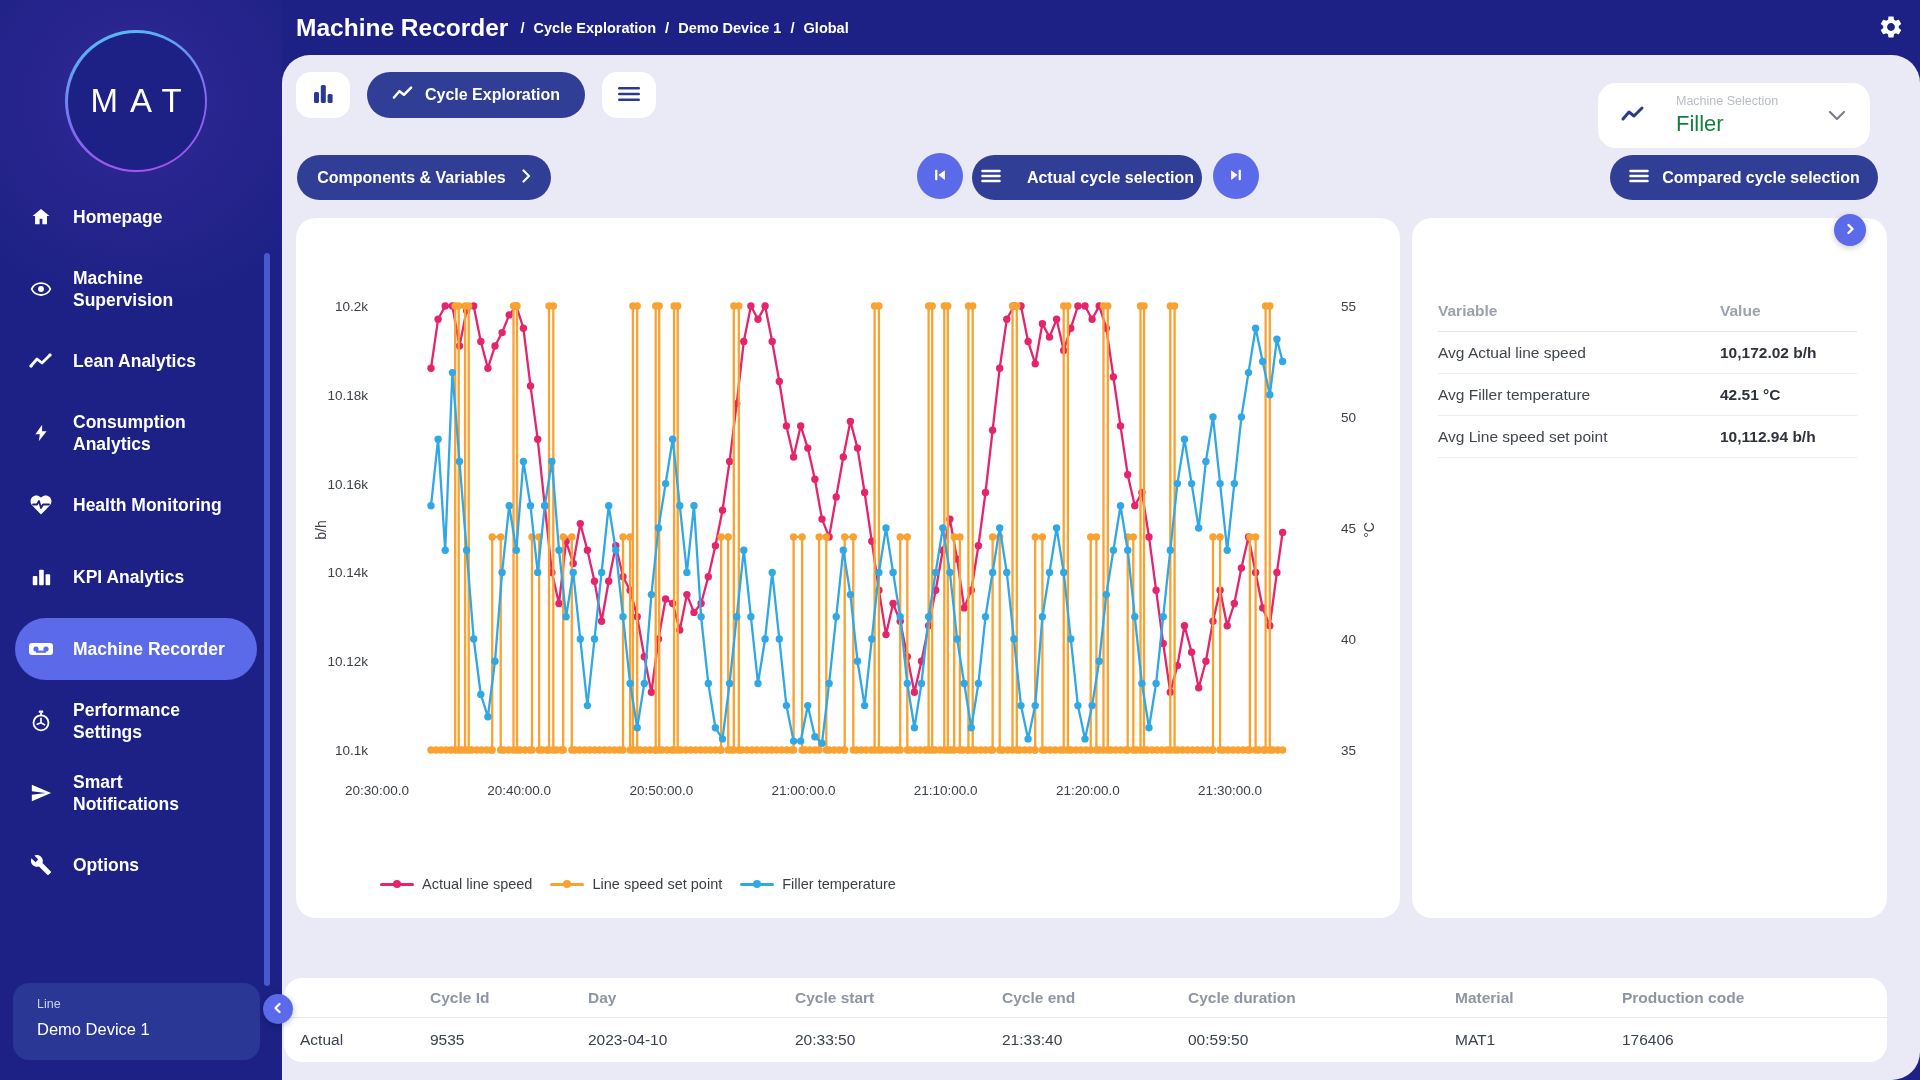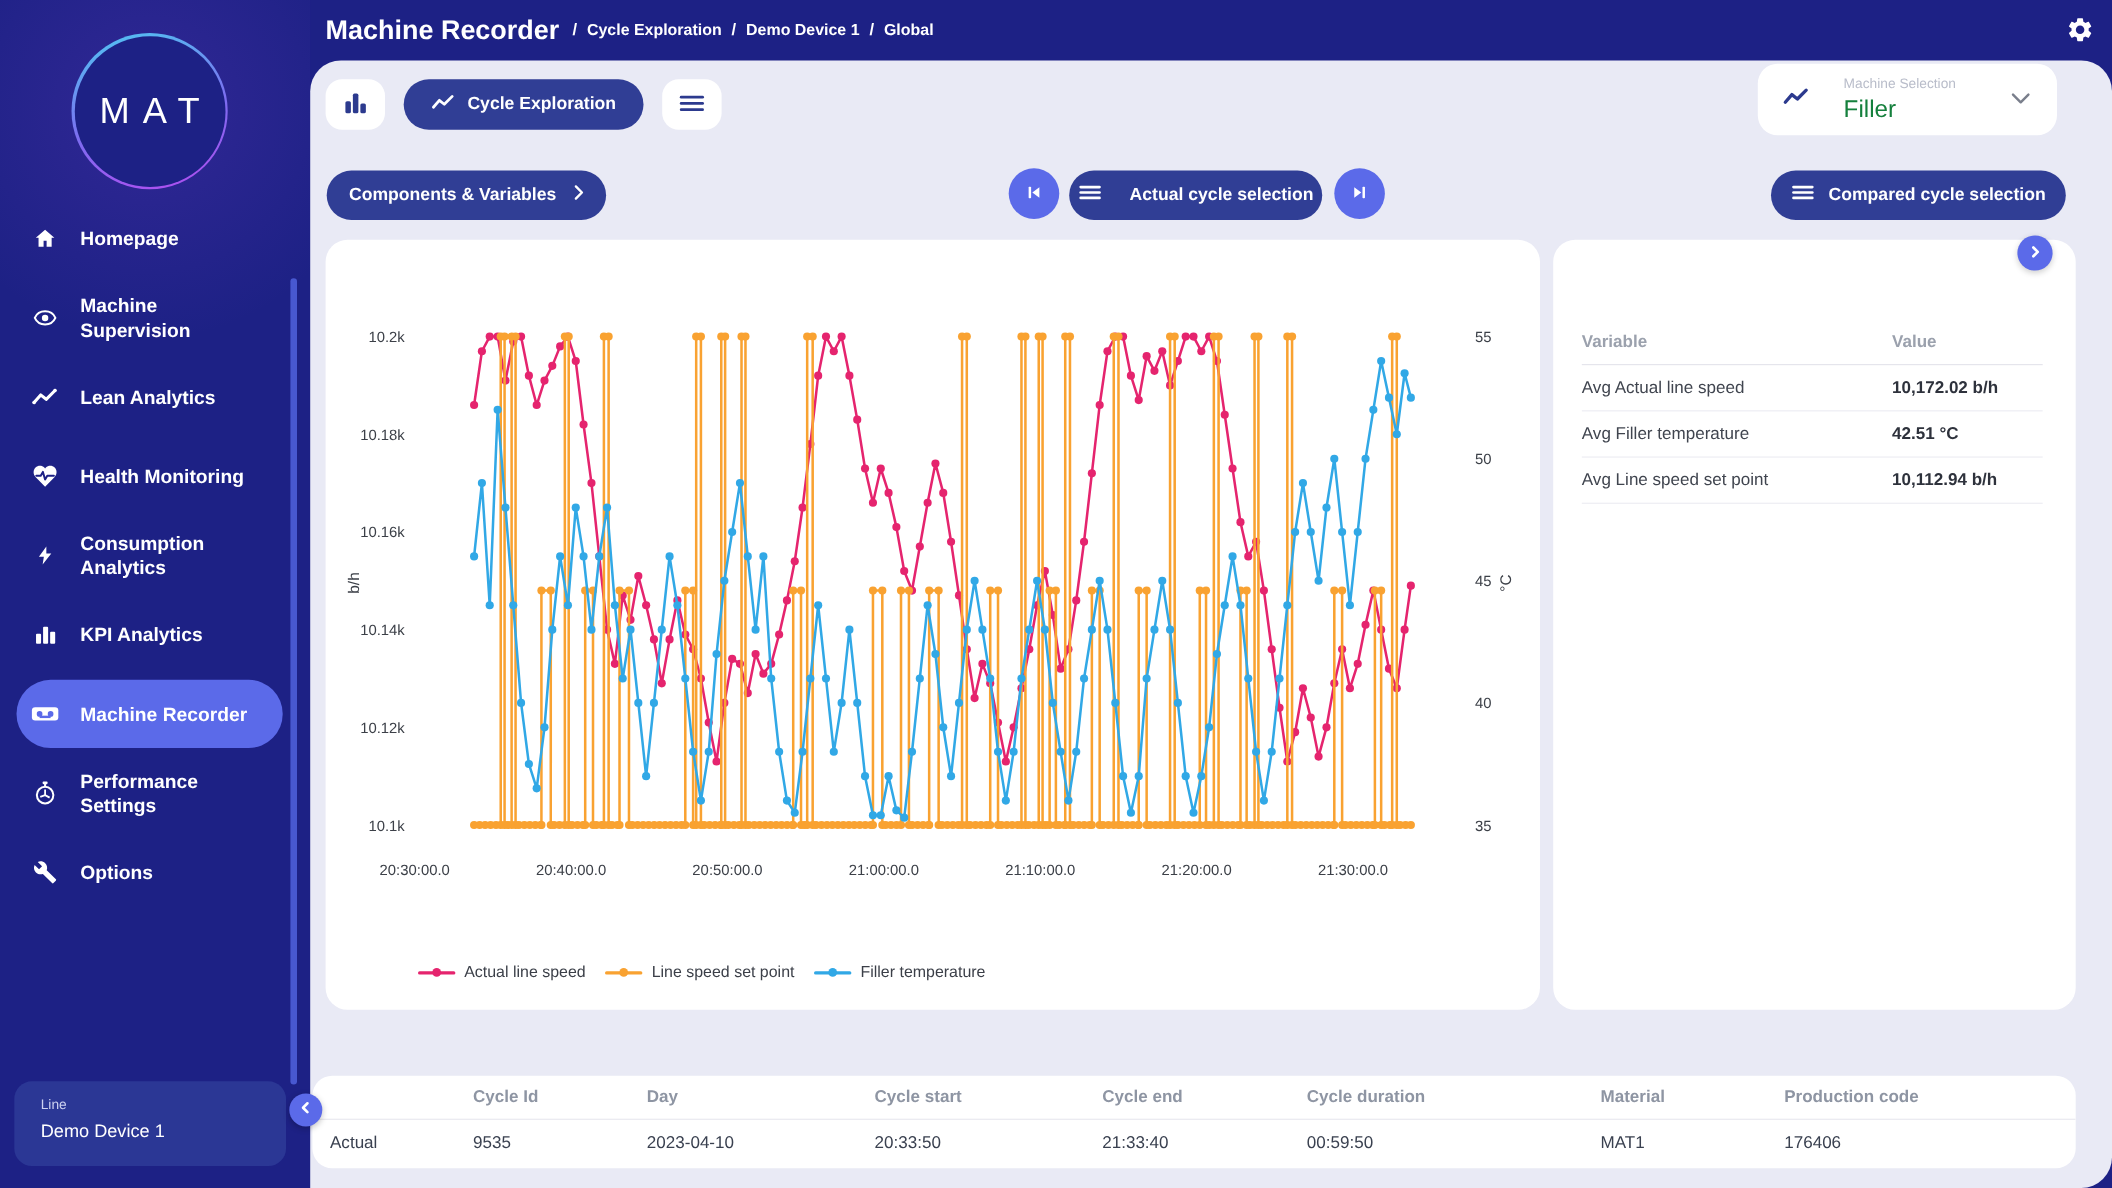--- a/index.html
+++ b/index.html
@@ -42,21 +42,21 @@
     background:#e9eaf5; border-radius:28px 28px 28px 0; }
 
   .btn-dark { background:#303e95; color:#fff; border:none; display:flex; align-items:center; justify-content:center;
     font-family:inherit; font-weight:600; cursor:pointer; }
   .btn-white { background:#fff; border:none; display:flex; align-items:center; justify-content:center; cursor:pointer; }
 
   .tb-icon-btn { position:absolute; left:14px; top:17px; width:54px; height:46px; border-radius:15px; }
   .tb-main-btn { position:absolute; left:85px; top:17px; width:218px; height:46px; border-radius:23px; font-size:16px; gap:11px; }
   .tb-menu-btn { position:absolute; left:320px; top:17px; width:54px; height:46px; border-radius:15px; }
 
-  .machine-card { position:absolute; left:1316px; top:3px; width:272px; height:65px; background:#fff; border-radius:18px;
+  .machine-card { position:absolute; left:1316px; top:28px; width:272px; height:65px; background:#fff; border-radius:18px;
     display:flex; align-items:center; cursor:pointer; }
   .machine-icon { margin-left:22px; }
   .machine-texts { margin-left:30px; flex:1; }
   .machine-label { color:#b9bdca; font-size:12.5px; }
   .machine-value { color:#15803d; font-size:22px; margin-top:3px; }
   .machine-chevron { margin-right:24px; }
 
   .comp-btn { position:absolute; left:15px; top:100px; width:254px; height:45px; border-radius:23px; font-size:16px; gap:16px;text-align:center; }
   .cycle-prev { position:absolute; left:635px; top:98px; width:46px; height:46px; border-radius:50%; background:#5b6ae9; border:none;
     display:flex; align-items:center; justify-content:center; cursor:pointer; }
@@ -127,34 +127,34 @@
         <svg width="24" height="20" viewBox="0 0 24 20">
             <polyline points="2,15 8,8 13,12 21,4" fill="none" stroke="#fff" stroke-width="2.8" stroke-linecap="round" stroke-linejoin="round"></polyline>
             <circle cx="2" cy="15" r="1.6" fill="#fff"></circle>
             <circle cx="21" cy="4" r="1.6" fill="#fff"></circle>
           </svg>
       </span>
       <span class="nav-label"><span>Lean Analytics</span></span>
     </div>
     <div class="nav-item">
       <span class="nav-icon">
+        <svg width="18" height="22" viewBox="0 0 24 24">
+            <path fill="#fff" d="M13.5 1 4.5 13.5h6L9 23l10.5-13.5h-6L13.5 1z"></path>
+          </svg>
+      </span>
+      <span class="nav-label"><span>Consumption</span><br><span>Analytics</span></span>
+    </div>
+    <div class="nav-item">
+      <span class="nav-icon">
         <svg width="24" height="22" viewBox="0 0 24 22">
             <path fill="#fff" d="M12 20.5 3.3 11.6C1 9.2 1 5.4 3.3 3.1c2.2-2.2 5.8-2.2 8 0l.7.7.7-.7c2.2-2.2 5.8-2.2 8 0 2.3 2.3 2.3 6.1 0 8.5L12 20.5z"></path>
             <polyline points="4,10.5 8,10.5 10,7 12,14 14,10.5 20,10.5" fill="none" stroke="#1d2185" stroke-width="1.8" stroke-linejoin="round" stroke-linecap="round"></polyline>
           </svg>
       </span>
       <span class="nav-label"><span>Health Monitoring</span></span>
-    </div>
-    <div class="nav-item">
-      <span class="nav-icon">
-        <svg width="18" height="22" viewBox="0 0 24 24">
-            <path fill="#fff" d="M13.5 1 4.5 13.5h6L9 23l10.5-13.5h-6L13.5 1z"></path>
-          </svg>
-      </span>
-      <span class="nav-label"><span>Consumption</span><br><span>Analytics</span></span>
     </div>
     <div class="nav-item">
       <span class="nav-icon">
         <svg width="22" height="22" viewBox="0 0 24 24">
             <rect x="3" y="11" width="5" height="10" rx="1" fill="#fff"></rect>
             <rect x="10" y="4" width="5" height="17" rx="1" fill="#fff"></rect>
             <rect x="17" y="9" width="5" height="12" rx="1" fill="#fff"></rect>
           </svg>
       </span>
       <span class="nav-label"><span>KPI Analytics</span></span>
@@ -173,20 +173,28 @@
     <div class="nav-item">
       <span class="nav-icon">
         <svg width="22" height="24" viewBox="0 0 24 26">
             <circle cx="12" cy="15" r="8.2" fill="none" stroke="#fff" stroke-width="2"></circle>
             <rect x="9.5" y="1.5" width="5" height="2.6" rx="1" fill="#fff"></rect>
             <line x1="12" y1="4" x2="12" y2="7" stroke="#fff" stroke-width="2"></line>
             <path d="M12 15 L12 9.5 M12 15 l4.5 2.5 M12 15 l-4.8 1.8" stroke="#fff" stroke-width="1.8"></path>
           </svg>
       </span>
       <span class="nav-label"><span>Performance</span><br><span>Settings</span></span>
+    </div>
+    <div class="nav-item">
+      <span class="nav-icon">
+        <svg width="24" height="22" viewBox="0 0 24 24">
+            <path fill="#fff" d="M2 21 23 12 2 3v7l15 2-15 2v7z"></path>
+          </svg>
+      </span>
+      <span class="nav-label"><span>Smart</span><br><span>Notifications</span></span>
     </div>
     <div class="nav-item">
       <span class="nav-icon">
         <svg width="22" height="22" viewBox="0 0 24 24">
             <path fill="#fff" d="M22.7 19l-9.1-9.1c.9-2.3.4-5-1.5-6.9-2-2-5-2.4-7.4-1.3L9 6 6 9 1.6 4.7C.4 7.1.9 10.1 2.9 12.1c1.9 1.9 4.6 2.4 6.9 1.5l9.1 9.1c.4.4 1 .4 1.4 0l2.3-2.3c.5-.4.5-1.1.1-1.4z"></path>
           </svg>
       </span>
       <span class="nav-label"><span>Options</span></span>
     </div>
   </div>

